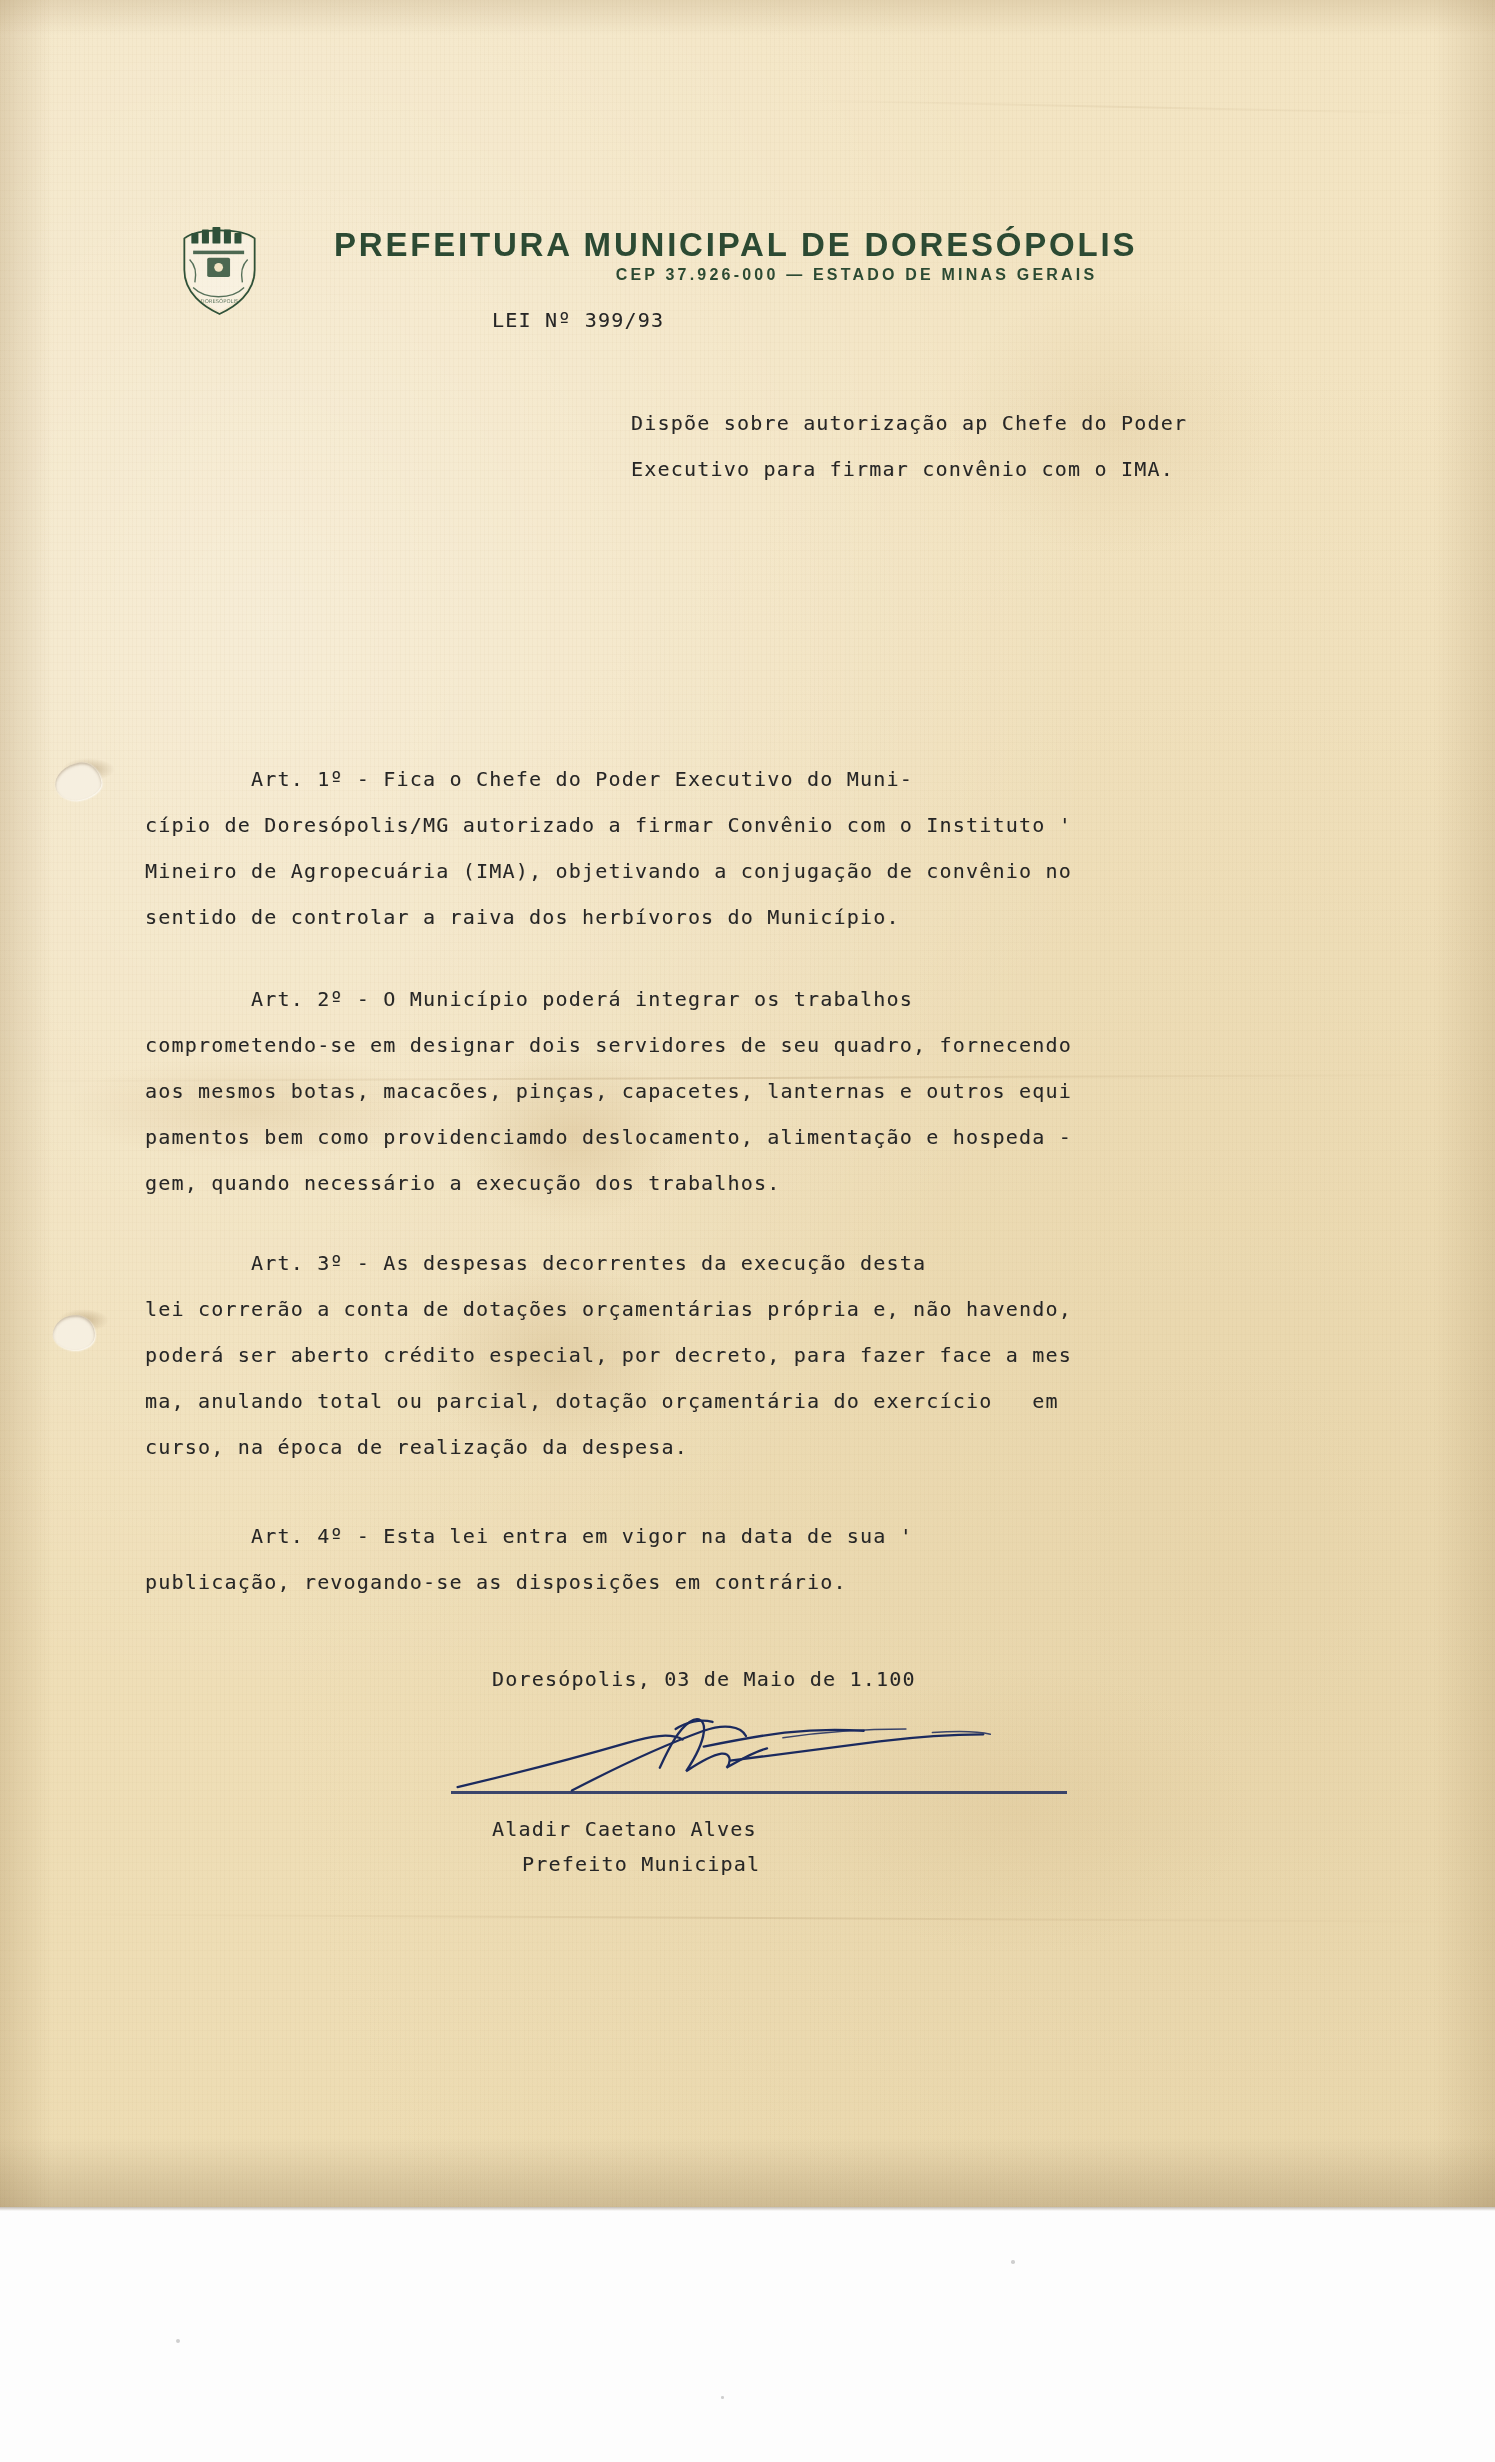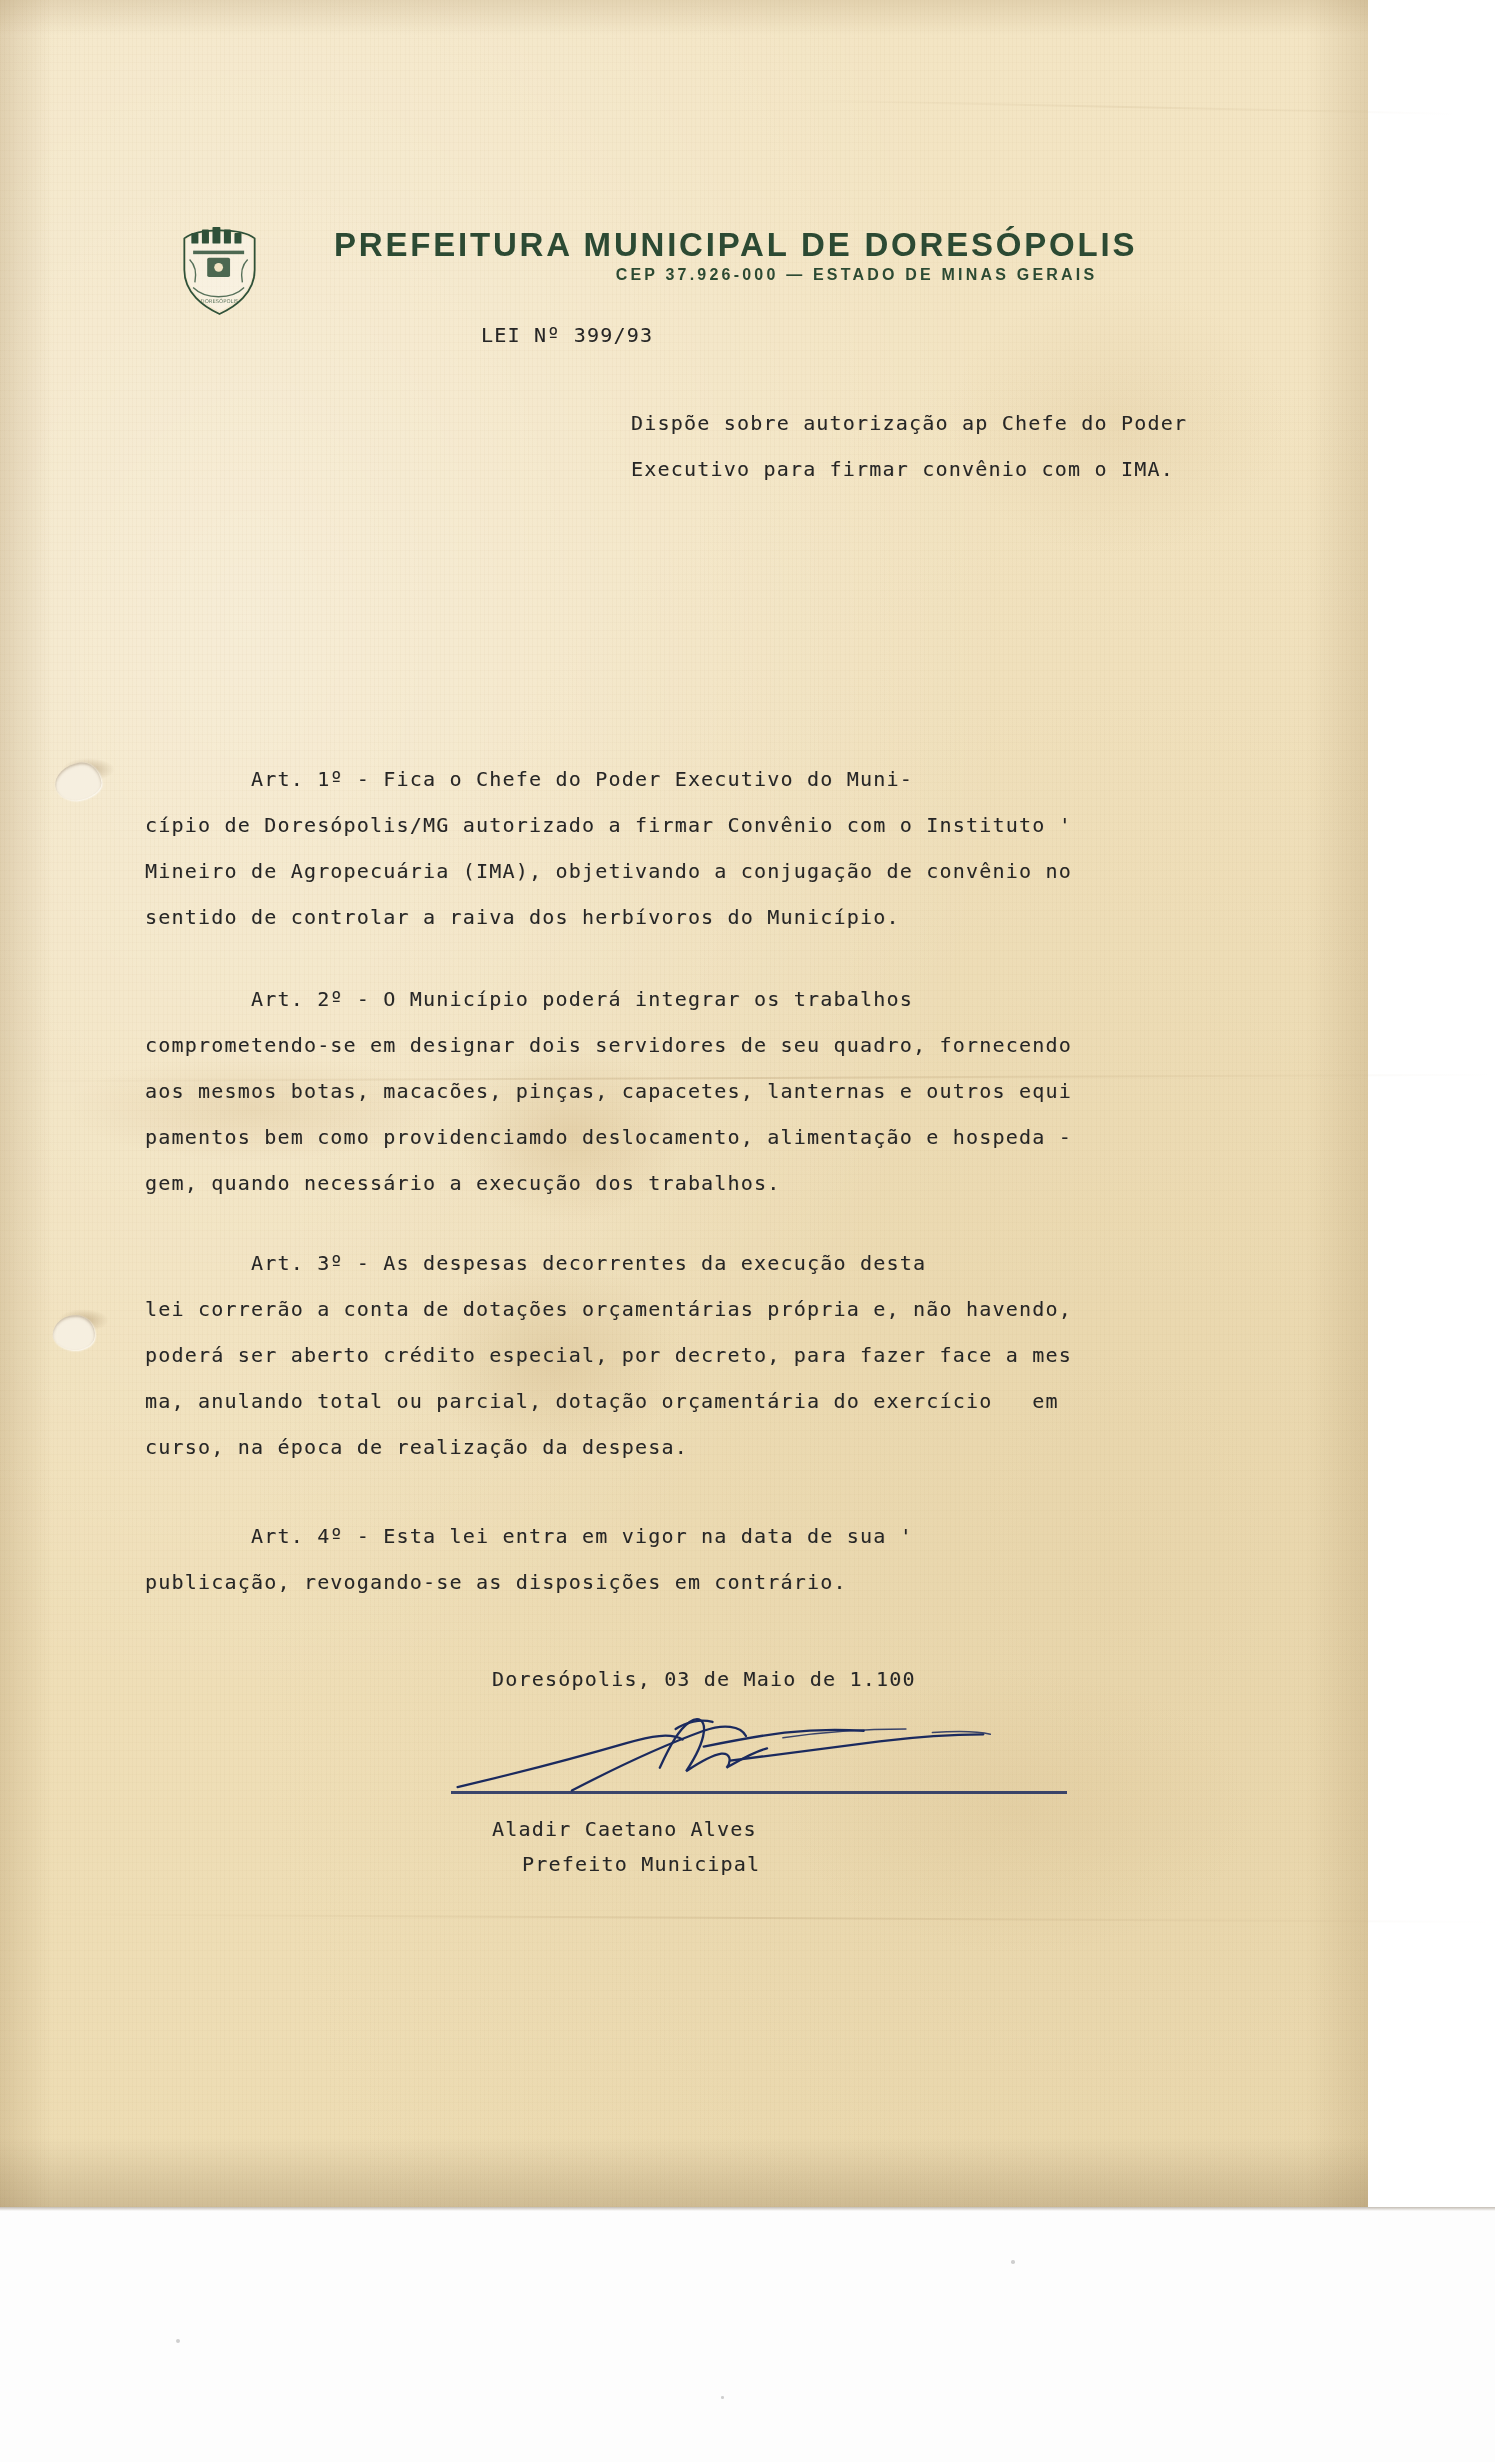--- a/index.html
+++ b/index.html
@@ -13,21 +13,21 @@
     position: relative;
     overflow: hidden;
     font-family: "DejaVu Sans Mono", monospace;
   }
 
   
   #scan-page {
     position: absolute;
     left: 0;
     top: 0;
-    width: 1368px;
+    width: 1495px;
     height: 2207px;
     background:
       radial-gradient(ellipse at 18% 28%, rgba(255,255,255,0.35) 0%, rgba(255,255,255,0) 48%),
       radial-gradient(ellipse at 82% 72%, rgba(214,190,140,0.30) 0%, rgba(214,190,140,0) 55%),
       linear-gradient(180deg, #f3e5c4 0%, #f2e3c0 30%, #f0e0ba 60%, #eddcb3 100%);
   }
   
   #paper-texture {
     position: absolute;
     inset: 0;
@@ -195,21 +195,21 @@
   .para {
     position: absolute;
     font-size: 20px;
     letter-spacing: 1.2px;
     line-height: 46px;
     color: #262626;
     white-space: pre;
     text-shadow: 0.4px 0.4px 0 rgba(60,50,40,0.22);
   }
 
-  #lei-number { left: 481px; top: 303px; margin-top: 15px; }
+  #lei-number { left: 492px; top: 303px; }
   #ementa { left: 631px; top: 400px; }
   #preamble { left: 492px; top: 550px; }
   #art-1 { left: 145px; top: 756px; }
   #art-2 { left: 145px; top: 976px; }
   #art-3 { left: 145px; top: 1240px; }
   #art-4 { left: 145px; top: 1513px; }
   #place-date { left: 492px; top: 1662px; }
   #signer-name { left: 492px; top: 1812px; }
   #signer-role { left: 492px; top: 1847px; margin-left: 30px; }
 

